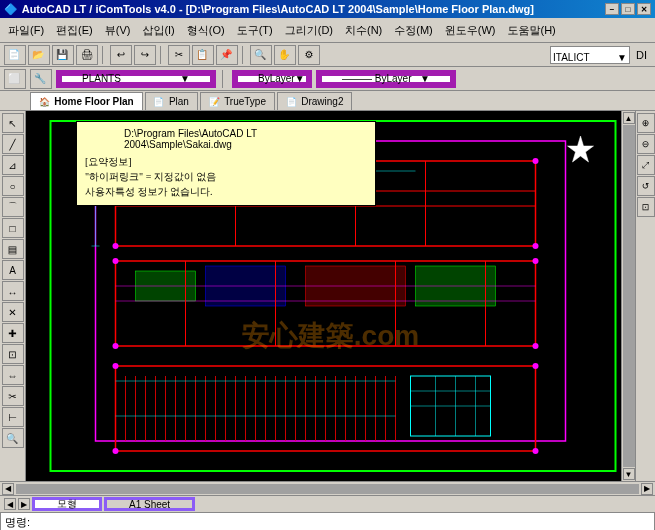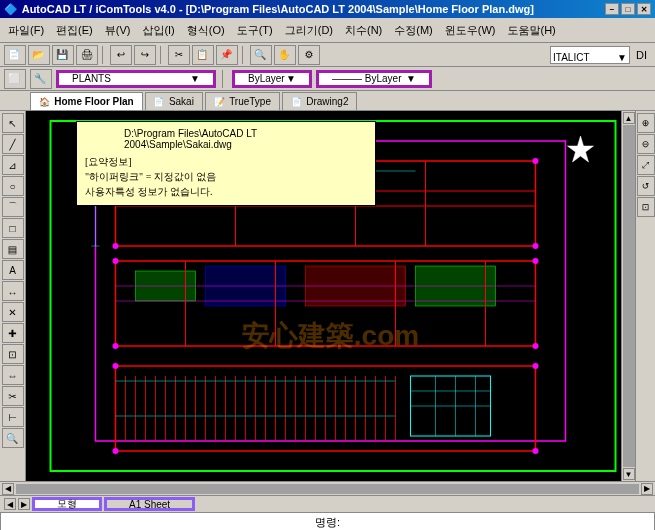--- a/index.html
+++ b/index.html
@@ -77,25 +77,25 @@
       background: #d4d0c8;
       height: 24px;
       display: flex;
       align-items: center;
       padding: 2px 4px;
       border-bottom: 1px solid #888;
       gap: 4px;
     }
     .layer-dropdown {
       height: 18px;
-      border: 3px solid #a21caf;
+      border: 6px solid #a21caf;
       background: white;
       font-size: 10px;
       display: flex; align-items: center;
-      padding: 0 13px;
+      padding: 0 20px;
       width: 120px;
     }
     .layer-dropdown-wide {
       width: 160px;
     }
 
     
     .tabs-area {
       background: #d4d0c8;
       height: 20px;
@@ -228,21 +228,20 @@
       background: white;
       border: 1px solid #888;
       border-top: none;
       padding: 2px 4px;
       font-size: 11px;
       overflow: hidden;
     }
     .command-line {
       color: black;
       line-height: 1.4;
-      text-align: center;
     }
 
     
     .canvas-content {
       position: absolute;
       top: 0; left: 0; right: 0; bottom: 0;
       overflow: hidden;
     }
 
     .watermark {
@@ -317,34 +316,34 @@
   <div class="toolbar-btn">🔧</div>
   <div class="layer-dropdown layer-dropdown-wide">
     <span>PLANTS</span>
     <span style="margin-left:auto">▼</span>
   </div>
   <div class="toolbar-sep"></div>
   <div class="layer-dropdown" style="width:80px">
     <span>ByLayer</span>
     <span style="margin-left:auto">▼</span>
   </div>
-  <div class="layer-dropdown" style="width:116px">
+  <div class="layer-dropdown" style="width:140px">
     <span>——— ByLayer</span>
     <span style="margin-left:auto">▼</span>
   </div>
 </div>
 
 <div class="tabs-area">
   <div class="tab active">
     <span class="tab-icon">🏠</span>
     <span>Home Floor Plan</span>
   </div>
   <div class="tab">
     <span class="tab-icon">📄</span>
-    <span>Sakai</span>
+    <span>Plan</span>
   </div>
   <div class="tab">
     <span class="tab-icon">📝</span>
     <span>TrueType</span>
   </div>
   <div class="tab">
     <span class="tab-icon">📄</span>
     <span>Drawing2</span>
   </div>
 </div>

